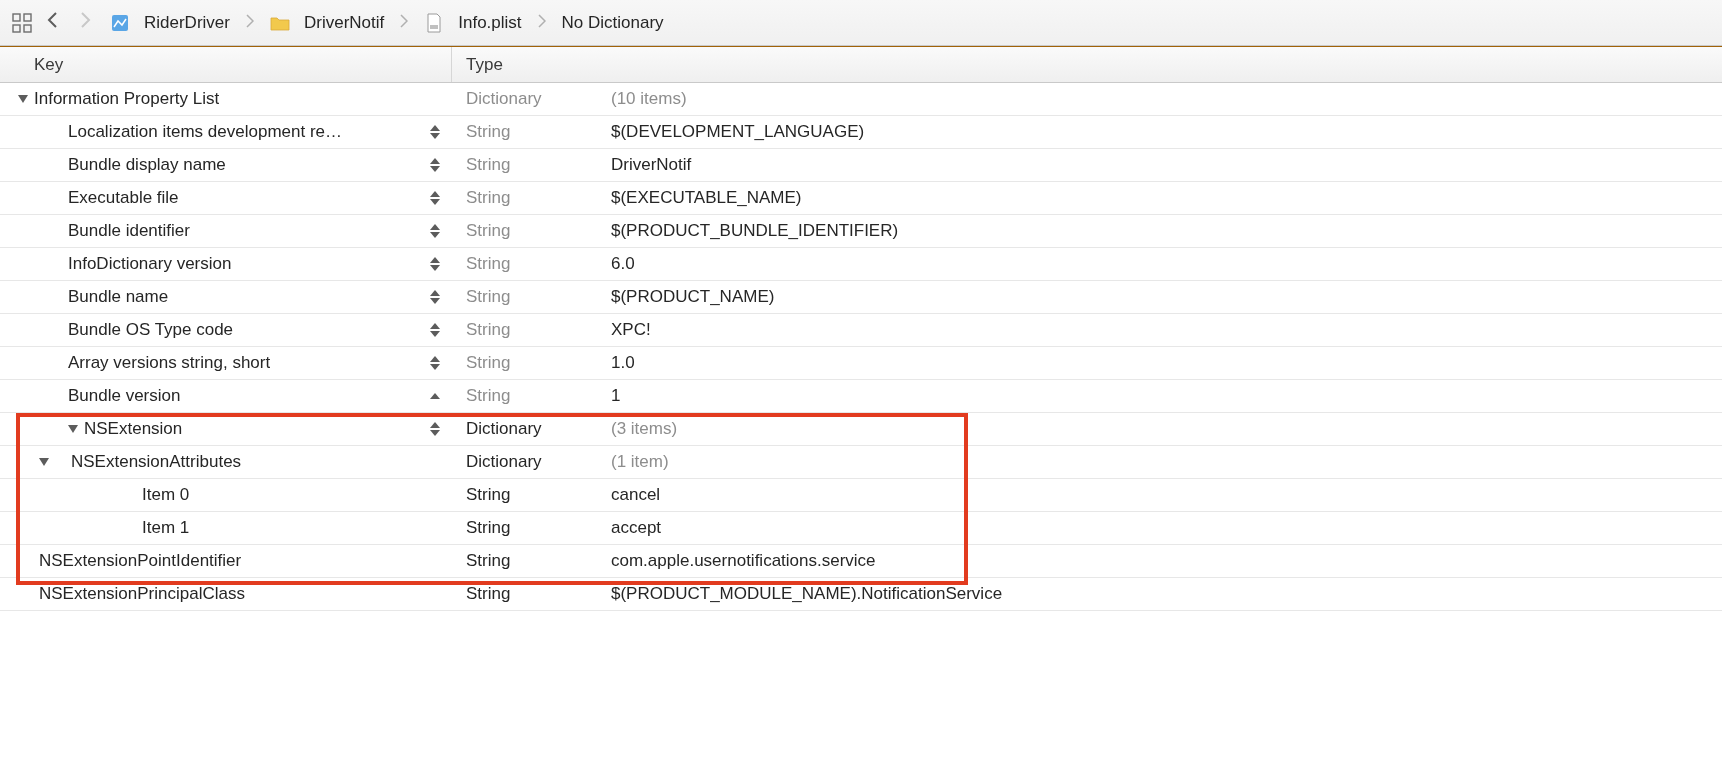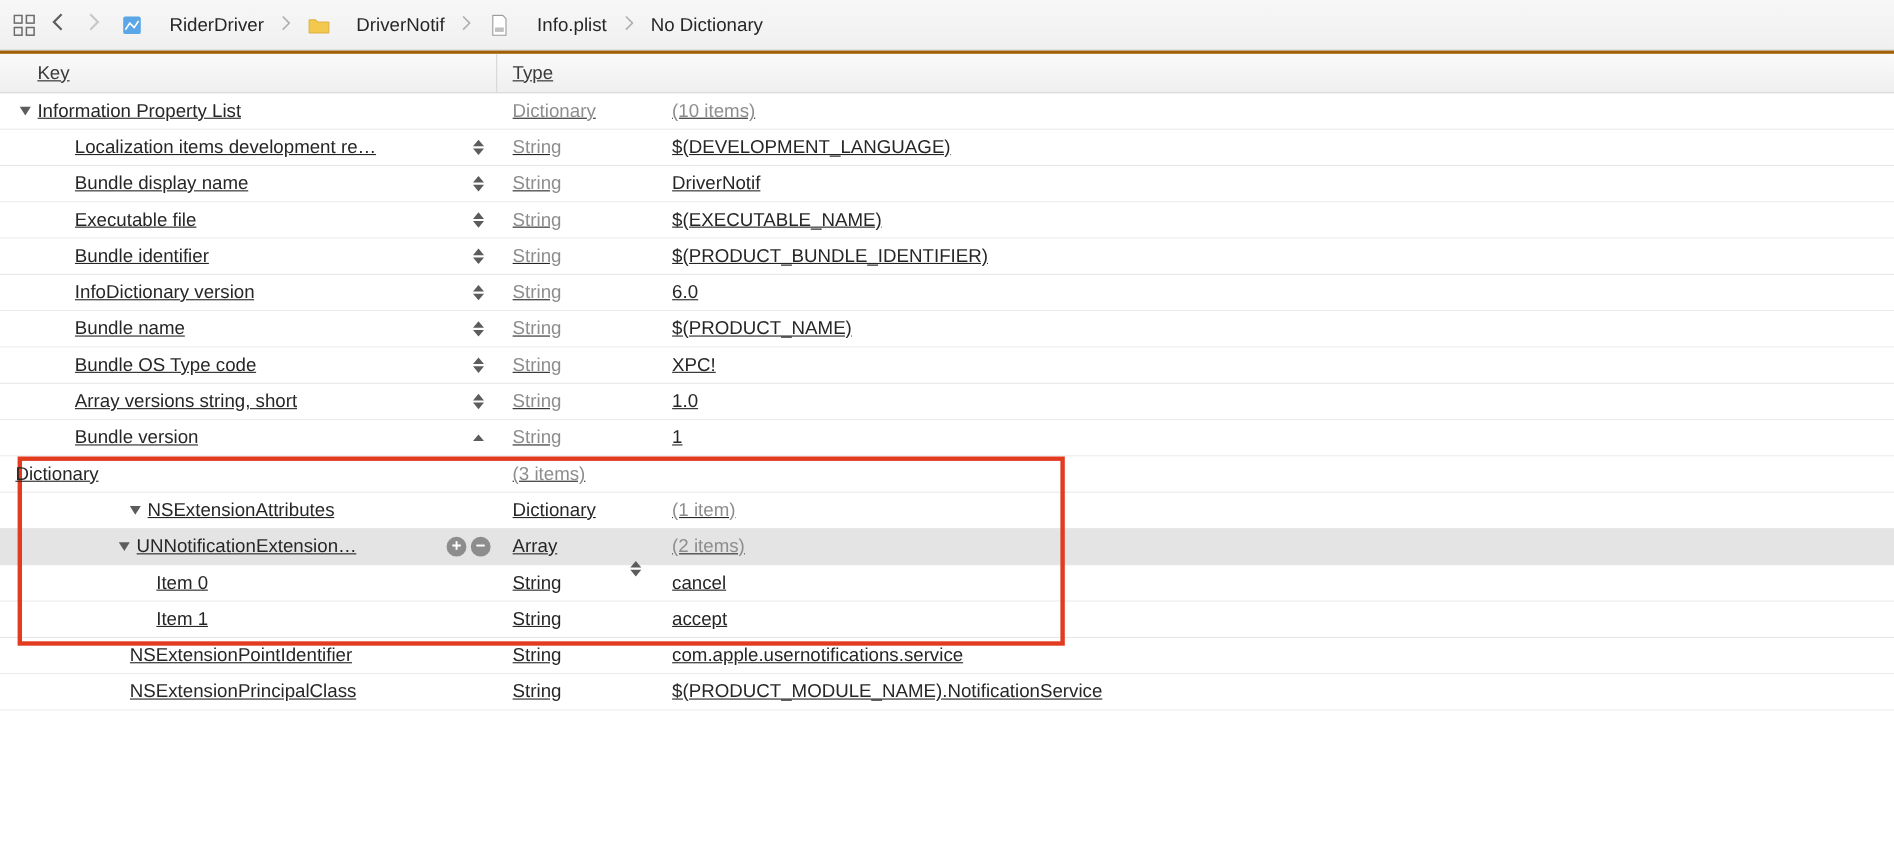--- a/index.html
+++ b/index.html
@@ -27,33 +27,32 @@
   }
   .nav-arrow {
     color: #8a8a8a;
     padding: 0 4px;
     user-select: none;
   }
   .nav-arrow.disabled { color: #c8c8c8; }
   .crumb {
     display: flex;
     align-items: center;
-    gap: 24px;
+    gap: 14px;
     padding: 0 4px;
   }
   .crumb-sep { color: #b0b0b0; padding: 0 2px; }
   .folder-ico, .file-ico, .proj-ico {
     width: 20px; height: 20px; display:inline-block;
   }
 
   
   .plist {
     width: 100%;
-    border-top: 3px solid #a16207;
-    text-decoration: underline;
+    border-top: 1px solid #a16207;
   }
   .hdr {
     display: grid;
     grid-template-columns: 452px 145px 1fr;
     height: 36px;
     align-items: center;
     background: linear-gradient(#fafafa, #efefef);
     border-bottom: 1px solid #c9c9c9;
   }
   .hdr > div {
@@ -128,21 +127,21 @@
   .pm span{
     width:18px;height:18px;border-radius:50%;
     background:#8d8d8d;color:#fff;font-weight:bold;
     font-size:15px;line-height:18px;text-align:center;
     display:inline-block;
   }
 
   .indent0 { padding-left: 18px; }
   .indent1 { padding-left: 68px; }
   .indent2 { padding-left: 68px; }  
-  .indent2b{ padding-left: 118px; }
+  .indent2b{ padding-left: 39px; gap: 16px; }
   .indent3b{ padding-left: 108px; } 
   .indent4 { padding-left: 142px; }
 
   
   .highlight {
     position: absolute;
     border: 4px solid #e23b1f;
     pointer-events: none;
     box-sizing: border-box;
   }
@@ -324,46 +323,39 @@
         <div class="kcell indent1">
           <span class="keytext">Bundle version</span>
           <span class="stepper">
             <span class="up"></span>
           </span>
         </div>
         <div class="tcell grey" style="position: relative;"><span>String</span></div>
         <div class="vcell">1</div>
       </div>
       <div class="row">
+        <div class="kcell indent2">
+          <span class="disclose"></span>
+          <span class="keytext">NSExtension</span>
+          <span class="stepper">
+            <span class="up"></span>
+            <span class="dn"></span>
+          </span>
+        </div>
         <div class="tcell" style="position: relative;"><span>Dictionary</span></div>
         <div class="vcell grey">(3 items)</div>
       </div>
       <div class="row">
         <div class="kcell indent2b">
           <span class="disclose"></span>
           <span class="keytext">NSExtensionAttributes</span>
         </div>
         <div class="tcell" style="position: relative;"><span>Dictionary</span></div>
         <div class="vcell grey">(1 item)</div>
       </div>
-      <div class="row sel">
-        <div class="kcell indent3b">
-          <span class="disclose"></span>
-          <span class="keytext">UNNotificationExtension…</span>
-          <span class="pm">
-            <span>+</span>
-            <span>−</span>
-          </span>
-        </div>
-        <div class="tcell" style="position: relative;"><span>Array</span><span class="stepper" style="right: 10px;">
-            <span class="up"></span>
-            <span class="dn"></span>
-          </span></div>
-        <div class="vcell grey">(2 items)</div>
-      </div>
       <div class="row">
         <div class="kcell indent4">
           <span class="keytext">Item 0</span>
         </div>
         <div class="tcell" style="position: relative;"><span>String</span></div>
         <div class="vcell">cancel</div>
       </div>
       <div class="row">
         <div class="kcell indent4">
           <span class="keytext">Item 1</span>

